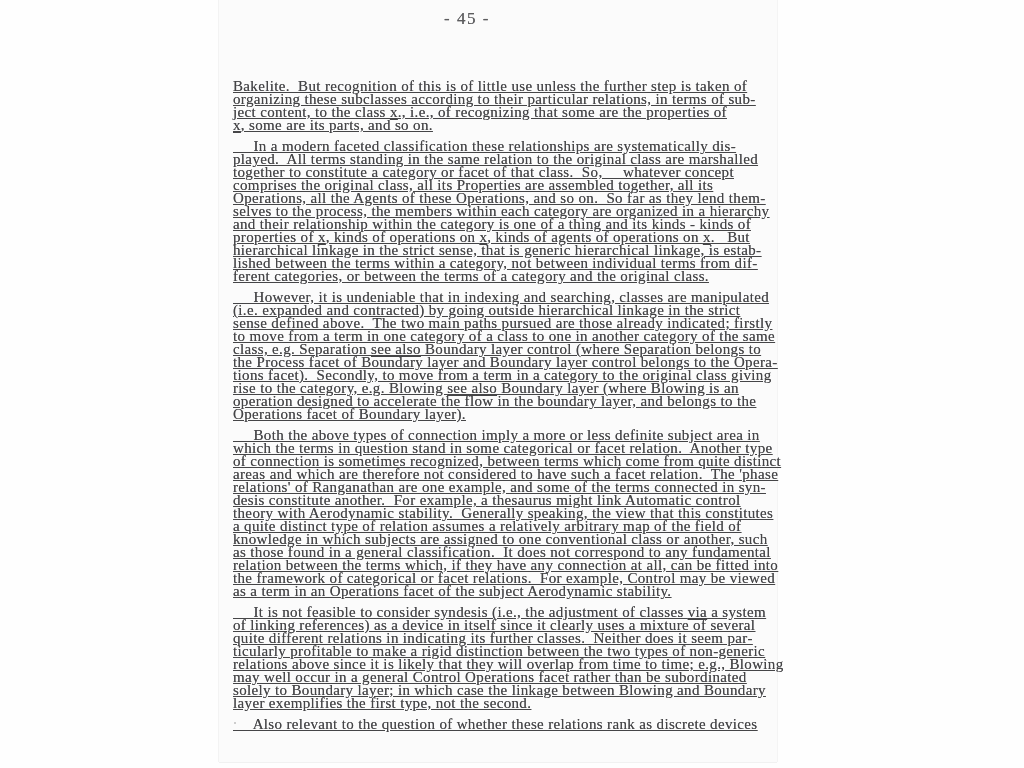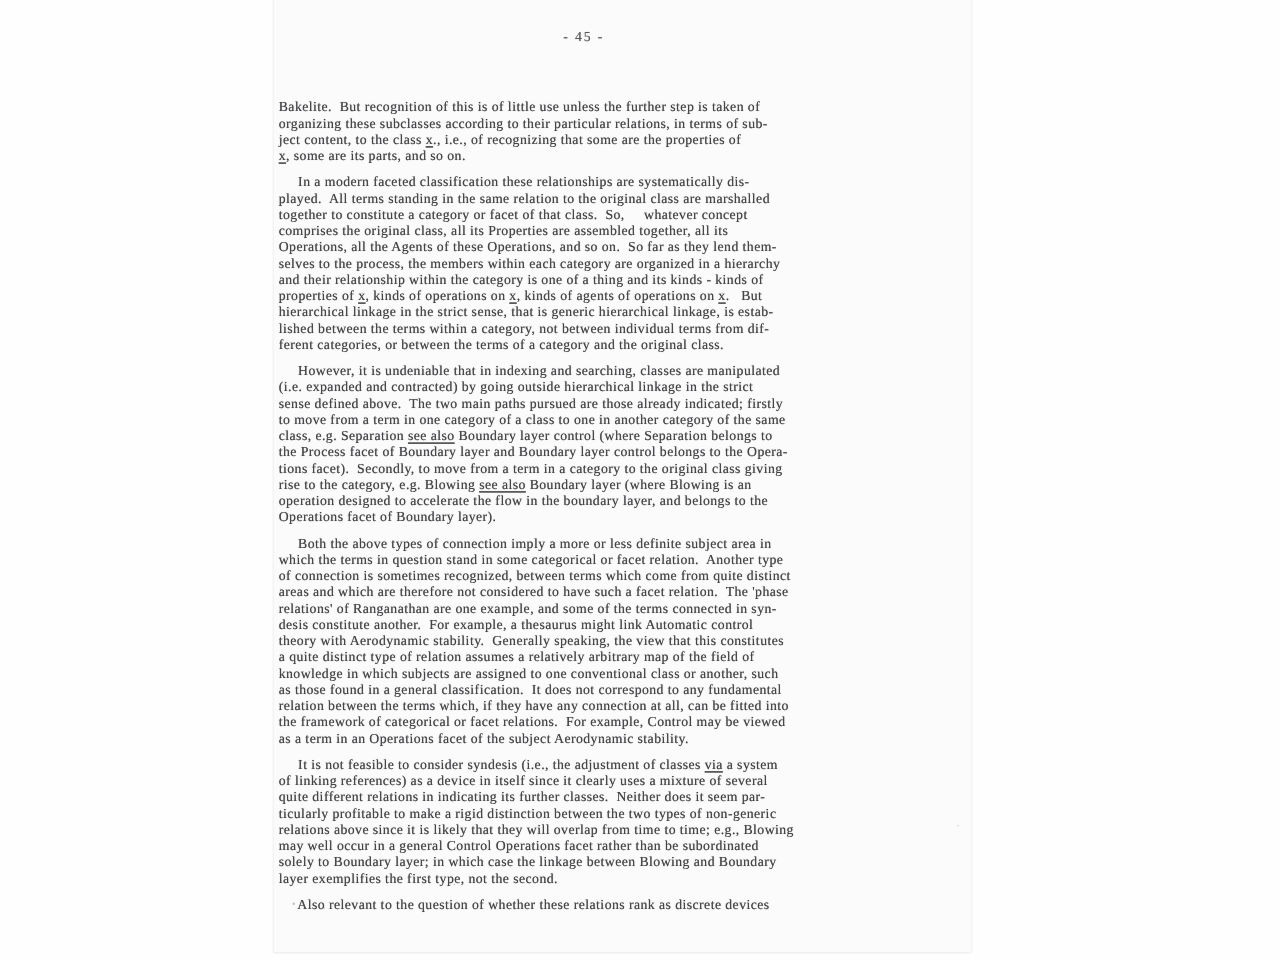--- a/index.html
+++ b/index.html
@@ -15,41 +15,42 @@
     position: absolute;
     left: 219px;
     top: 0;
     width: 558px;
     height: 762px;
     background: #fbfbfb;
     box-shadow: -1px 0 0 rgba(0,0,0,0.045), 1px 0 0 rgba(0,0,0,0.04), 0 1px 0 rgba(0,0,0,0.05);
   }
   .page-number {
     position: absolute;
-    top: 24px;
+    top: 9px;
     left: 188px;
     width: 120px;
     text-align: center;
-    font-size: 11px;
+    font-size: 17px;
     letter-spacing: 1.5px;
     color: #5c5c5e;
     text-shadow: 0 0 0.6px rgba(100,100,105,0.8);
     white-space: pre;
   }
   .doc-text {
     position: absolute;
-    left: 4px;
+    left: 14px;
     top: 80px;
     width: 532px;
-    font-size: 11px;
+    font-size: 15px;
     line-height: 13px;
     letter-spacing: 0.35px;
     color: #454547;
     text-shadow: 0 0 0.6px rgba(95,95,100,0.85);
     white-space: pre;
+    text-decoration: underline;
   }
   .paragraph { margin: 0 0 8px 0; }
   .line { height: 13px; }
   .doc-text u {
     text-decoration-thickness: 0.8px;
     text-underline-offset: 2px;
   }
   .speck {
     position: absolute;
     background: #8a8a8a;

